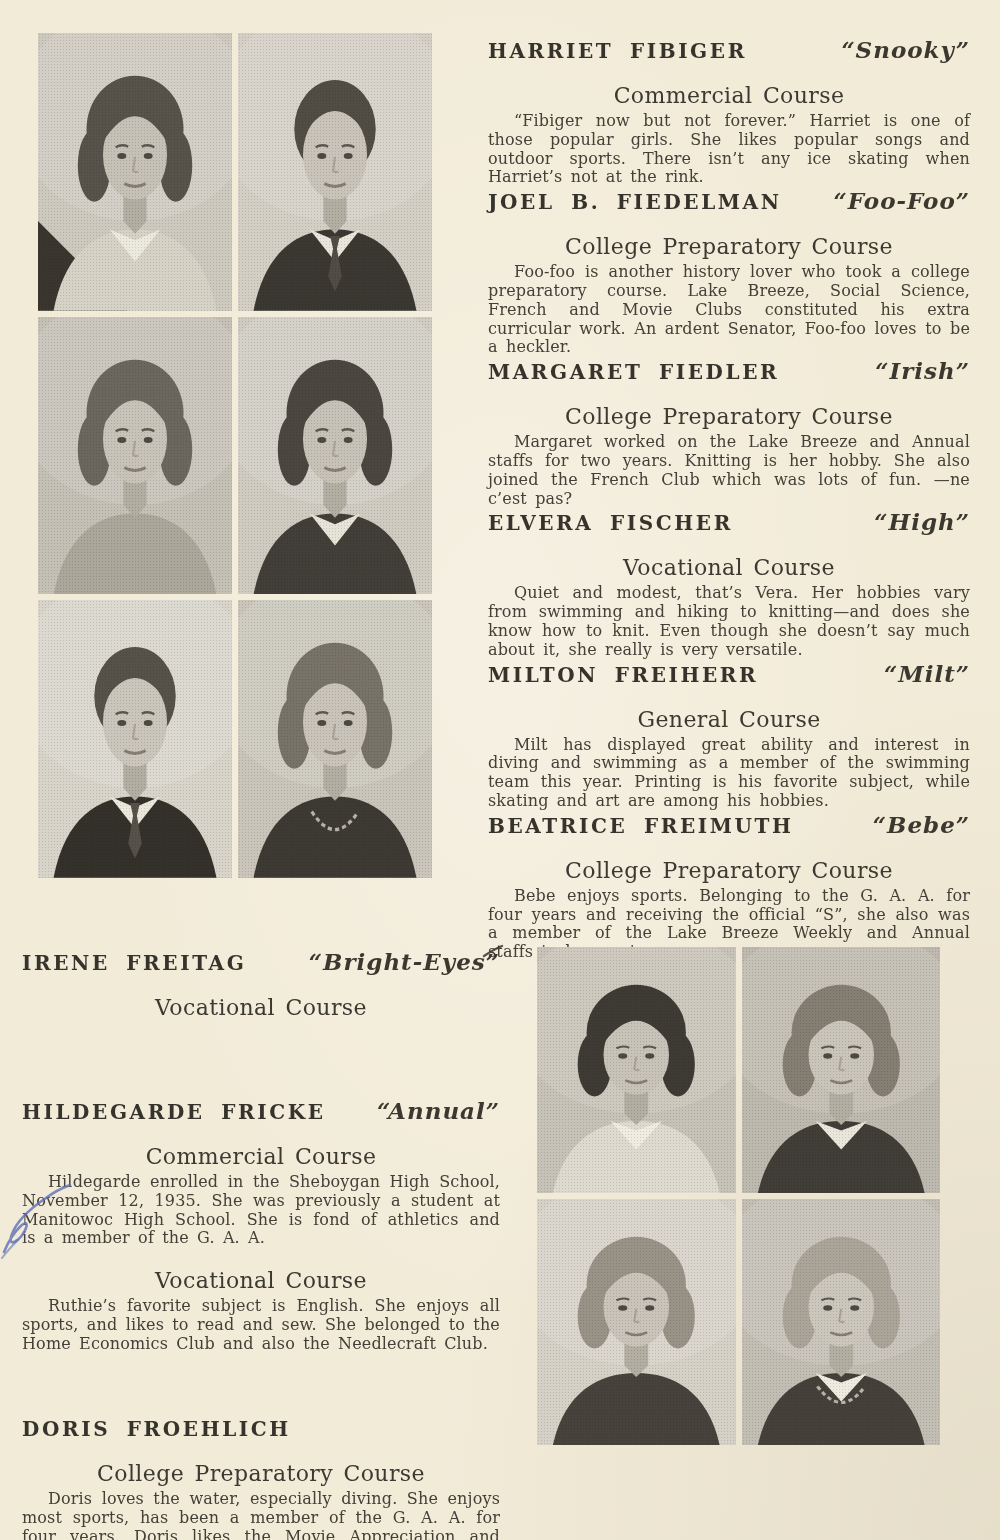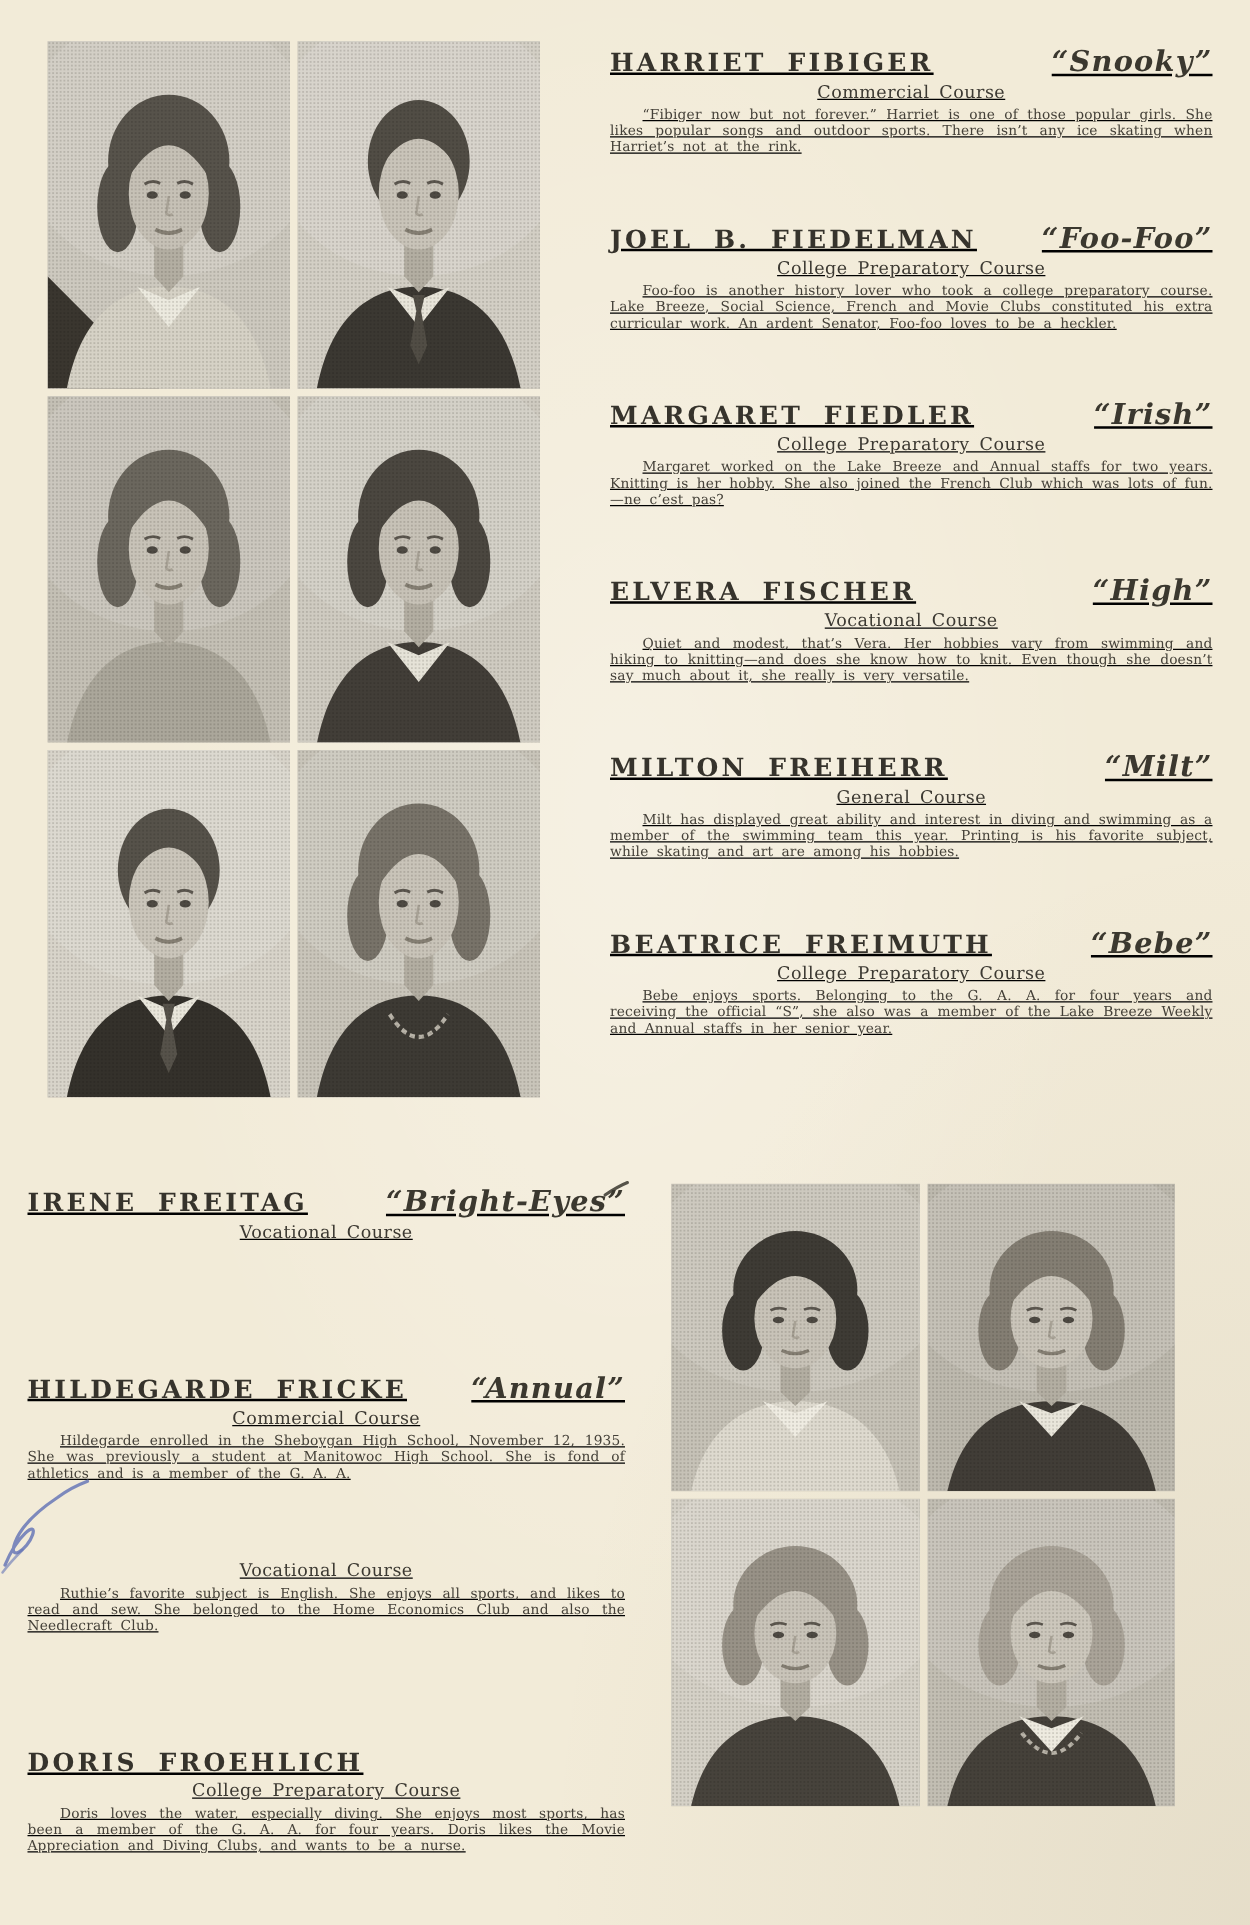--- a/index.html
+++ b/index.html
@@ -19,27 +19,27 @@
   .photo::after{ 
     content:"";position:absolute;inset:0;pointer-events:none;
     background-image:radial-gradient(rgba(55,50,42,.16) 1px, rgba(0,0,0,0) 1px);
     background-size:3px 3px;
     mix-blend-mode:multiply;
   }
   
   .col{position:absolute;}
   #col-top{left:488px;top:36px;width:482px;}
   #col-bottom{left:22px;top:948px;width:478px;}
-  .entry{min-height:141px;text-decoration:underline;}
+  .entry{min-height:141px;}
   #col-bottom .entry{min-height:149px;}
   .ehead{display:flex;justify-content:space-between;align-items:baseline;}
   .name{margin:0;font-weight:700;font-size:20px;letter-spacing:2.6px;word-spacing:7px;color:#36332c;font-family:"DejaVu Serif", serif;}
   .nick{font-style:italic;font-weight:600;font-size:23px;letter-spacing:1px;color:#3b382f;white-space:nowrap;}
-  .course{text-align:center;font-size:14px;letter-spacing:.4px;word-spacing:3px;color:#3c3932;margin-top:3px;}
-  .bio{margin:4px 0 0 0;font-size:11px;line-height:1.175;text-align:justify;text-indent:26px;word-spacing:3px;letter-spacing:.15px;color:#444038;}
+  .course{text-align:center;font-size:22px;letter-spacing:.4px;word-spacing:3px;color:#3c3932;margin-top:20px;}
+  .bio{margin:4px 0 0 0;font-size:16px;line-height:1.175;text-align:justify;text-indent:26px;word-spacing:3px;letter-spacing:.15px;color:#444038;}
   
   .mark{position:absolute;pointer-events:none;}
   #pen-scribble{left:0;top:1178px;width:84px;height:86px;}
   #pen-tick{left:482px;top:944px;width:22px;height:14px;}
 </style>
 </head>
 <body>
 
 <div class="page">
 

